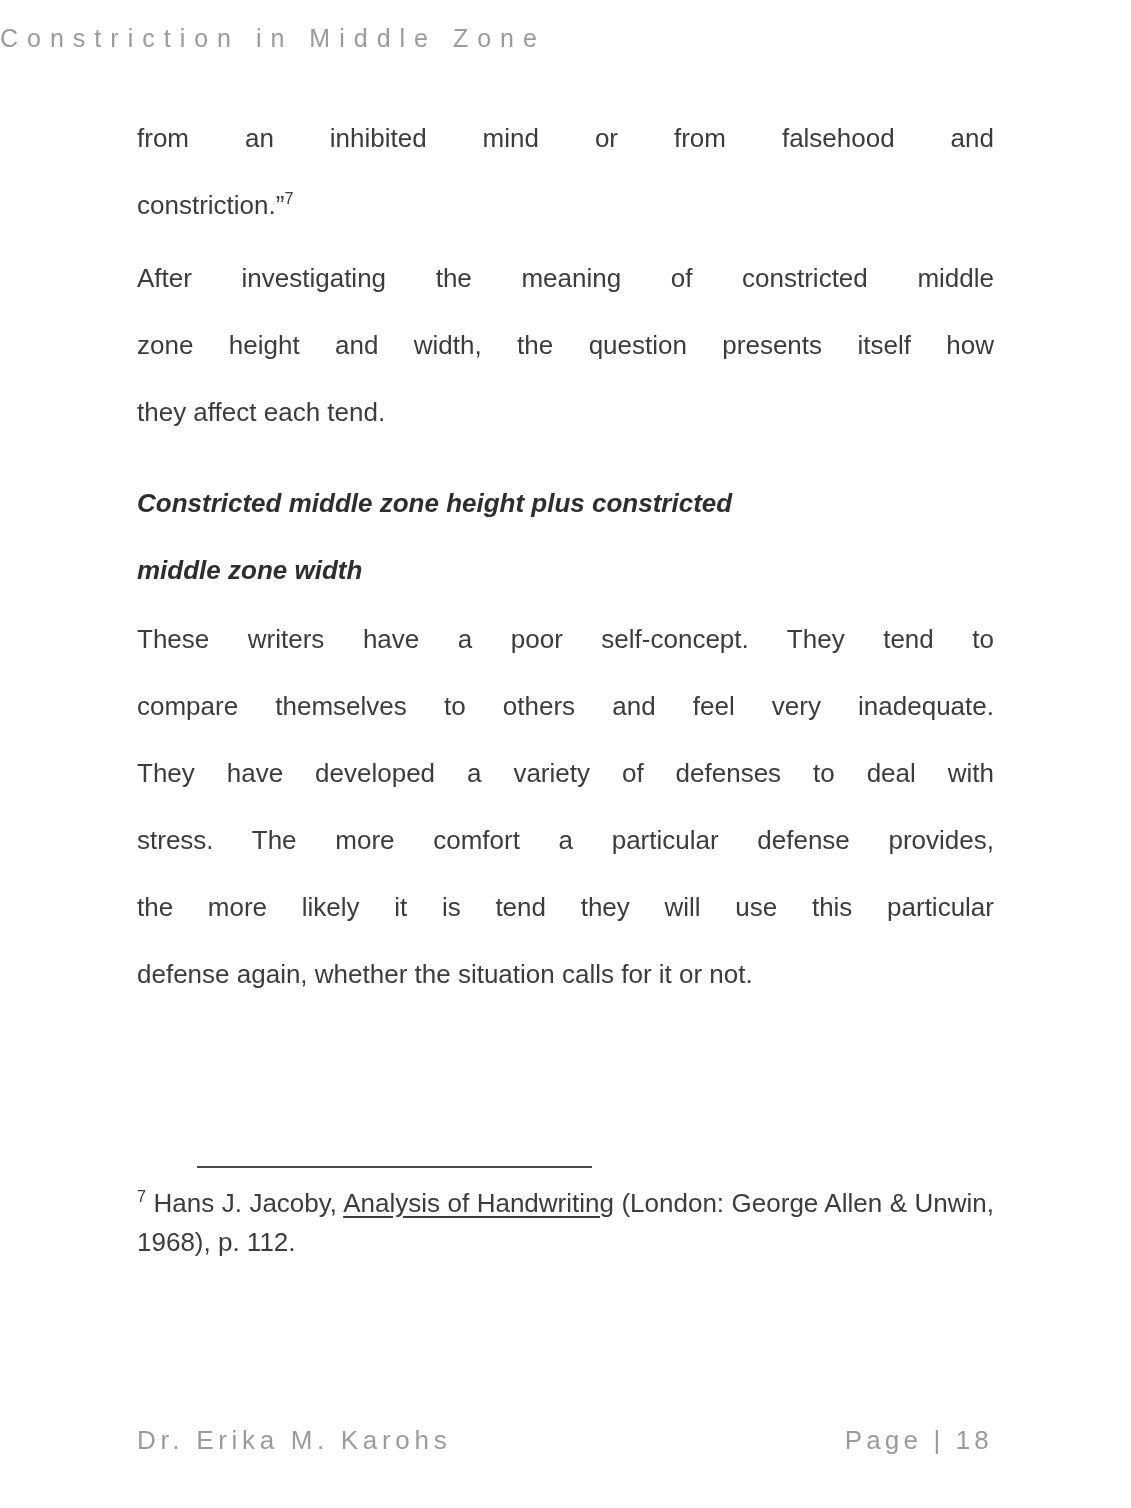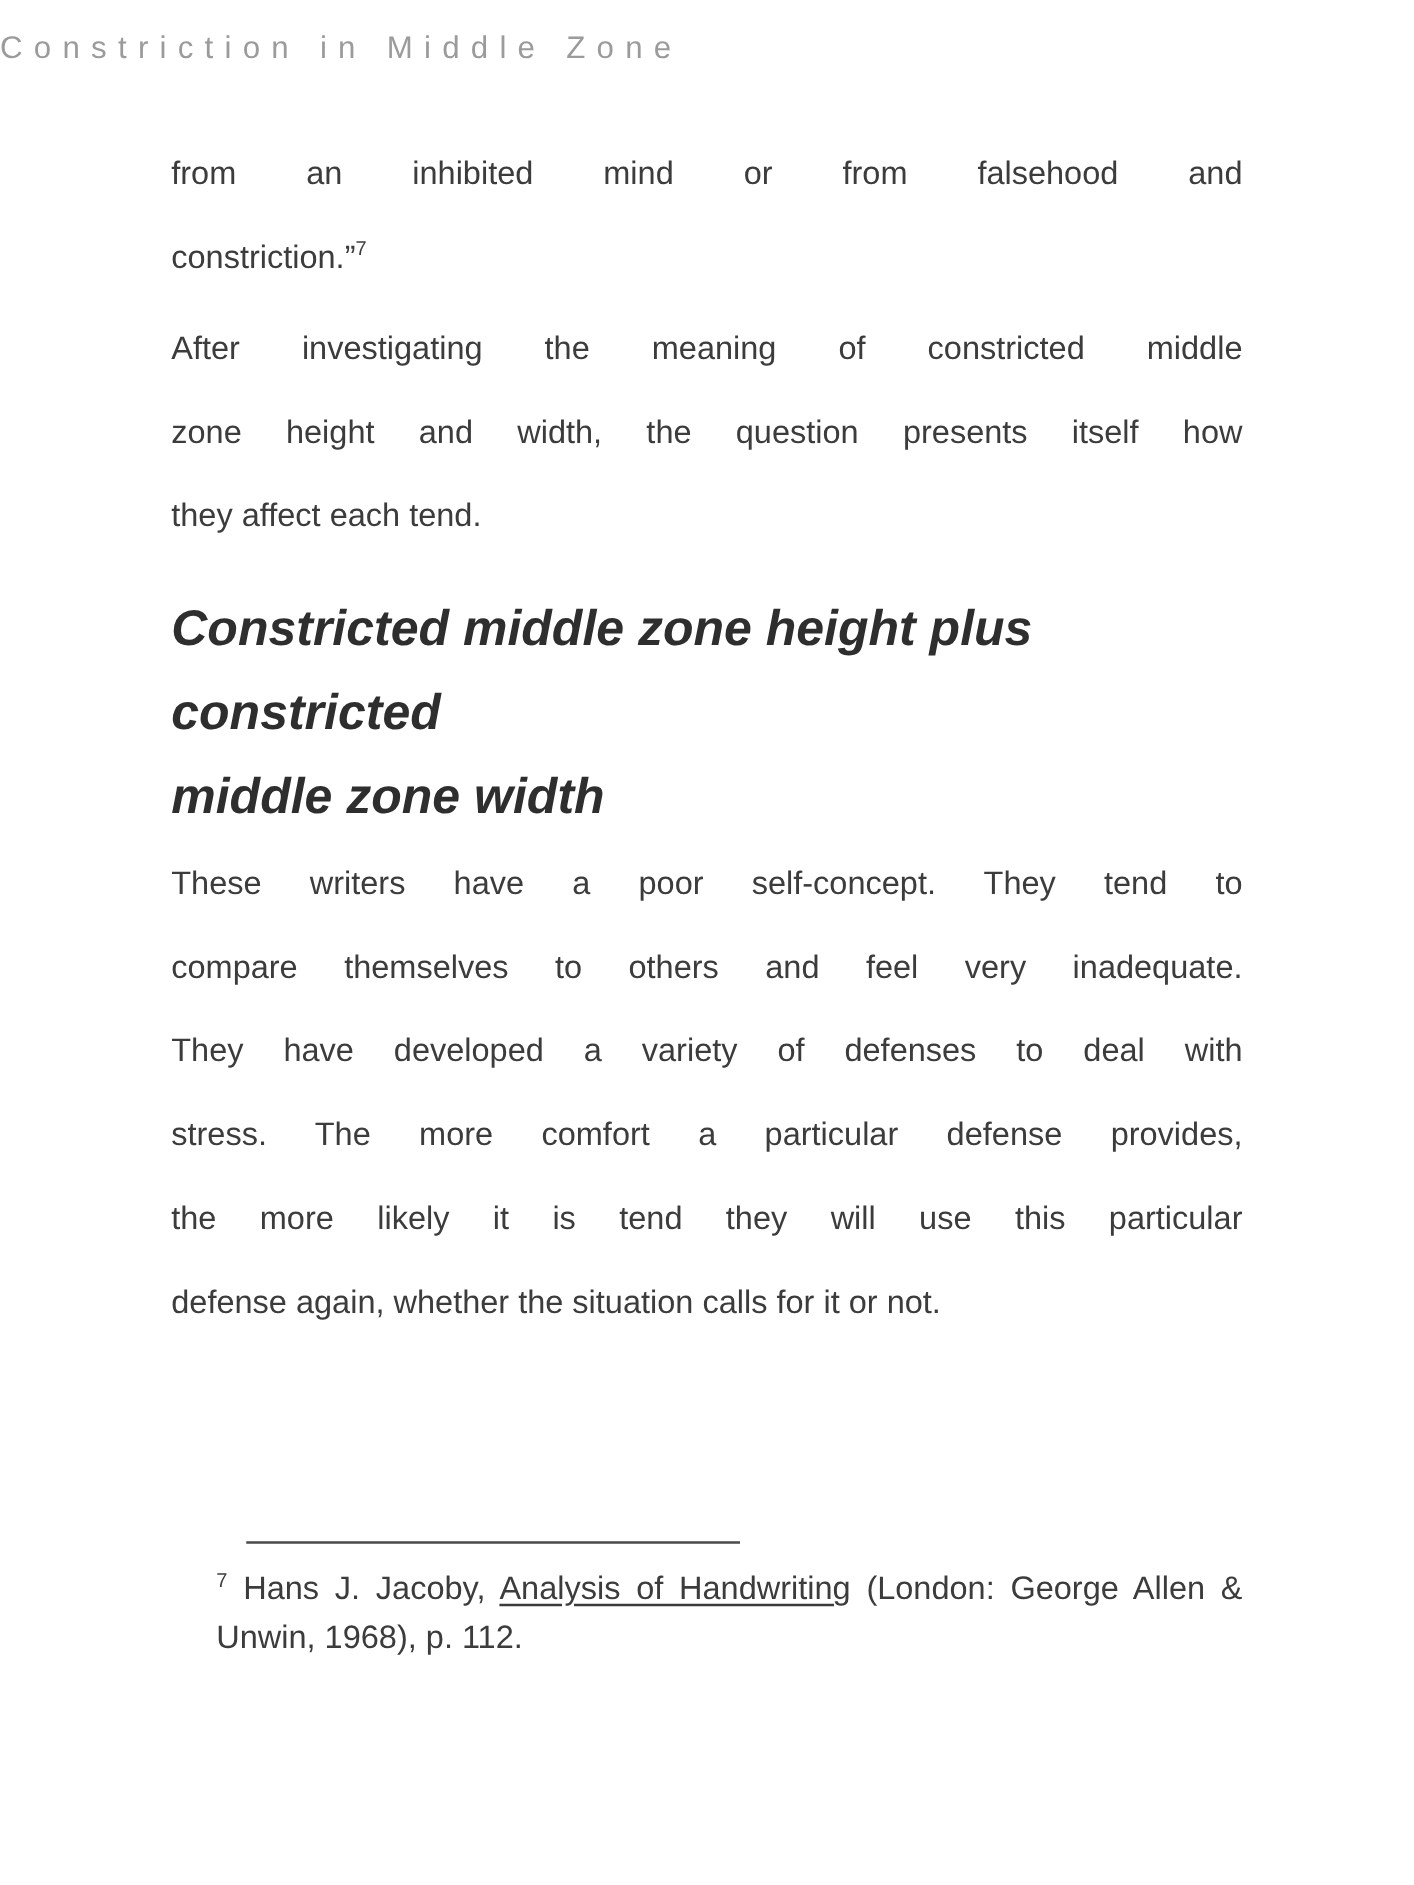--- a/index.html
+++ b/index.html
@@ -51,21 +51,21 @@
   .section-heading {
     font-family: "DejaVu Sans", sans-serif;
     font-size: 39px;
     font-weight: 700;
     line-height: 50px;
     color: #3a5394;
     margin: 42px 0 10px 0;
     letter-spacing: 0.01em;
   }
   .subheading {
-    font-size: 40px;
+    font-size: 26px;
     line-height: 67px;
     font-weight: 700;
     font-style: italic;
     color: #2e2e2e;
     margin-top: 24px;
   }
   .par2 { margin-top: 6px; }
   .par3 { margin-top: 2px; }
   sup.fn-ref {
     font-size: 0.62em;
@@ -82,21 +82,20 @@
     border: none;
     border-top: 2px solid #4a4a4a;
     height: 0;
   }
   .footnote-text {
     margin-top: 16px;
     font-size: 26px;
     line-height: 39px;
     text-align: justify;
     color: #3c3c3c;
-    margin-left: 36px;
   }
   .footnote-text .work-title {
     text-decoration: underline;
     text-underline-offset: 4px;
   }
   
   .page-footer {
     position: absolute;
     left: 137px;
     right: 138px;
@@ -145,14 +144,18 @@
       <div class="lline">defense again, whether the situation calls for it or not.</div>
     </div>
 
     <div class="footnote-block">
       <hr class="footnote-divider">
       <p class="footnote-text"><sup class="fn-ref">7</sup><span> Hans J. Jacoby, </span><span class="work-title">Analysis of Handwriting</span><span> (London: George Allen &amp; Unwin, 1968), p. 112.</span></p>
     </div>
 
   </div>
 
+  <div class="page-footer">
+    <span class="footer-author">Dr. Erika M. Karohs</span>
+    <span class="footer-page">Page | 18</span>
+  </div>
 
 </div>
 
 </body></html>

